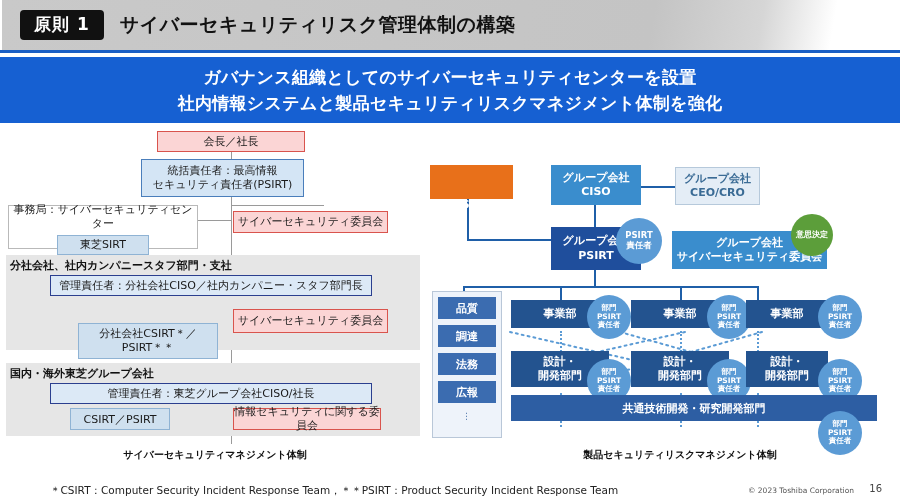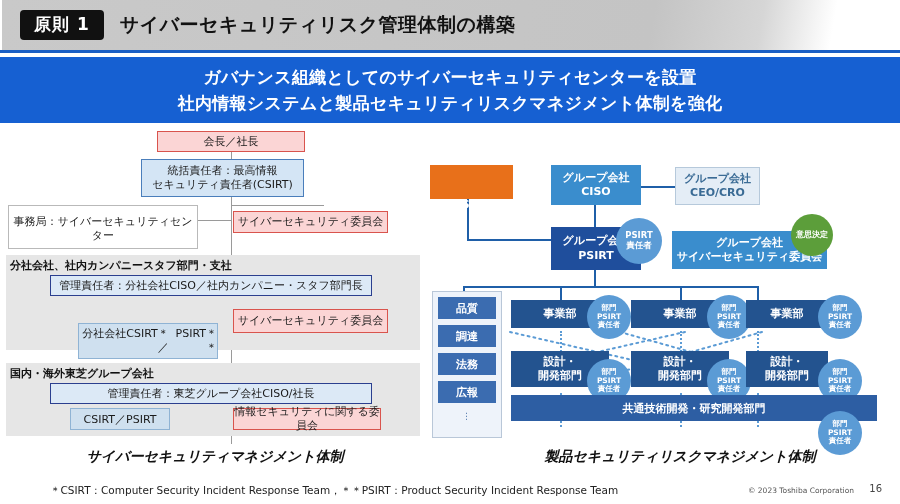--- a/index.html
+++ b/index.html
@@ -95,23 +95,22 @@
     text-align: center; color: #ffffff; font-weight: bold;
     line-height: 1.12;
   }
   .c-blue { background: #5b9bd5; }
   .c-green { background: #5c9e3a; }
   .r-line { position: absolute; background: #1f5fa8; }
   .dotline { position: absolute; }
 
   
   .caption {
-    position: absolute; font-size: 14px; font-weight: bold; color: #111111;
+    position: absolute; font-size: 10px; font-weight: bold; color: #111111;
     text-align: center;
-    font-style: italic;
   }
 
   
   .footnote {
     position: absolute; left: 50px; top: 484px; width: 700px;
     font-size: 10.5px; color: #222222;
   }
   .copyright {
     position: absolute; right: 46px; top: 486px;
     font-size: 7.5px; color: #555555;
@@ -150,32 +149,33 @@
   <div class="group-panel" style="left:6px; top:132px; width:414px; height:95px;"></div>
   <div class="group-panel" style="left:6px; top:240px; width:414px; height:73px;"></div>
 
   <div class="group-label" style="left:10px; top:135px;">分社会社、社内カンパニースタフ部門・支社</div>
   <div class="group-label" style="left:10px; top:243px;">国内・海外東芝グループ会社</div>
 
   <div class="box pink" style="left:157px; top:8px; width:148px; height:21px;">会長／社長</div>
 
   <div class="box bluebox" style="left:141px; top:36px; width:163px; height:38px; flex-direction:column;">
     <span>統括責任者：最高情報</span>
-    <span>セキュリティ責任者(CSIRT)</span>
+    <span>セキュリティ責任者(PSIRT)</span>
   </div>
 
   <div class="box whitebox" style="left:8px; top:82px; width:190px; height:44px; padding-top:4px;">
     <span>事務局：サイバーセキュリティセンター</span>
+    <span class="lightblue-small" style="display:inline-block; margin-top:4px; padding:2px 22px;">東芝SIRT</span>
   </div>
 
   <div class="box pink" style="left:233px; top:88px; width:155px; height:22px;">サイバーセキュリティ委員会</div>
 
   <div class="box bluebox-dark" style="left:50px; top:152px; width:322px; height:21px;">管理責任者：分社会社CISO／社内カンパニー・スタフ部門長</div>
 
-  <div class="box lightblue-small" style="left:78px; top:200px; width:140px; height:36px; flex-direction:row; line-height:1.25;text-align:right;">
+  <div class="box lightblue-small" style="left:78px; top:200px; width:140px; height:36px; flex-direction:column; line-height:1.25;">
     <span>分社会社CSIRT＊／</span>
     <span>PSIRT＊＊</span>
   </div>
 
   <div class="box pink" style="left:233px; top:186px; width:155px; height:24px;">サイバーセキュリティ委員会</div>
 
   <div class="box bluebox-dark" style="left:50px; top:260px; width:322px; height:21px;">管理責任者：東芝グループ会社CISO/社長</div>
 
   <div class="box lightblue-small" style="left:70px; top:285px; width:100px; height:22px;">CSIRT／PSIRT</div>
 

